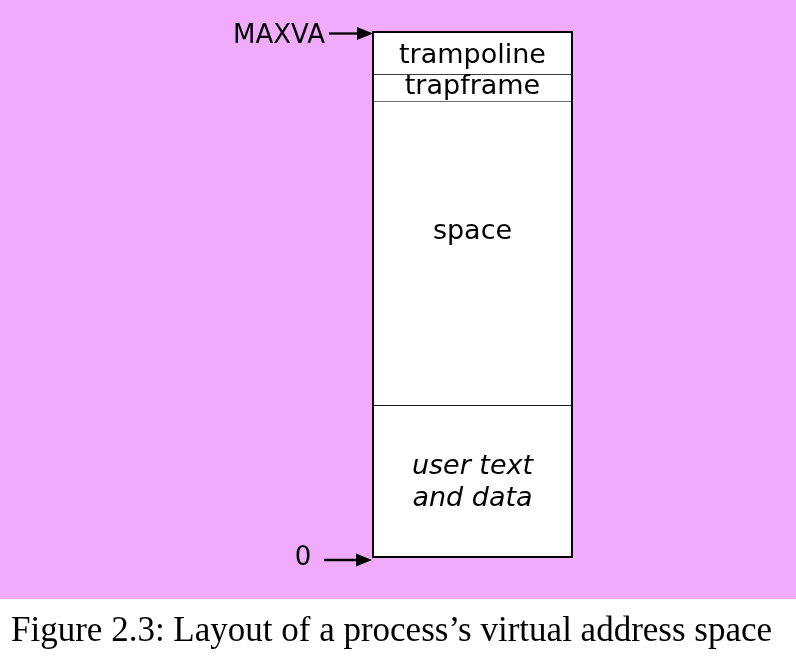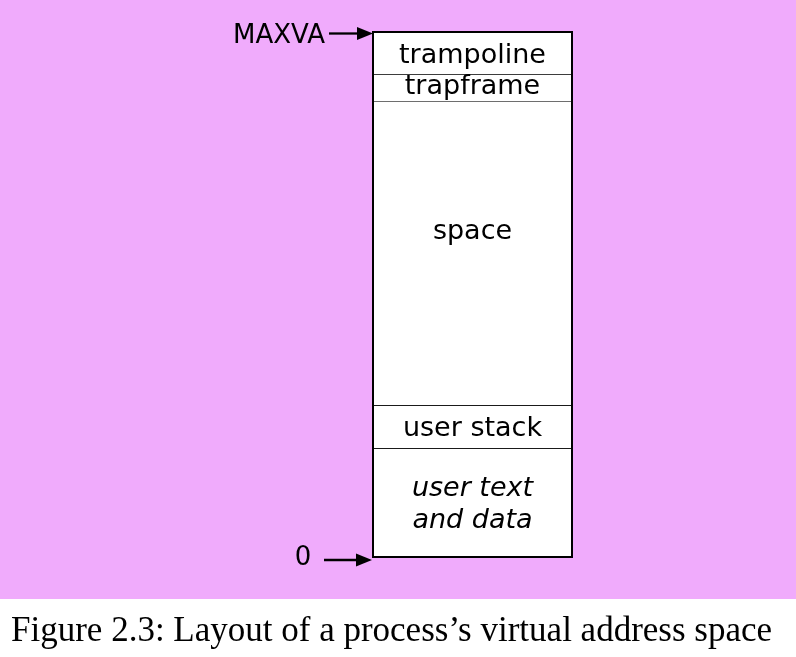--- a/index.html
+++ b/index.html
@@ -81,23 +81,20 @@
   <div class="memory-box">
     <div class="section sec-trampoline">
       <span>trampoline</span>
     </div>
     <div class="section sec-trapframe">
       <span>trapframe</span>
     </div>
     <div class="section sec-heap">
       <span>space</span>
     </div>
-    <div class="section sec-user-stack">
-      <span>user stack</span>
-    </div>
     <div class="section sec-user-text">
       <span>user text
 and data</span>
     </div>
   </div>
 
   <div class="addr-label maxva">MAXVA</div>
   <div class="addr-label zero">0</div>
 
   <svg class="arrows" viewBox="0 0 796 657" xmlns="http://www.w3.org/2000/svg">

